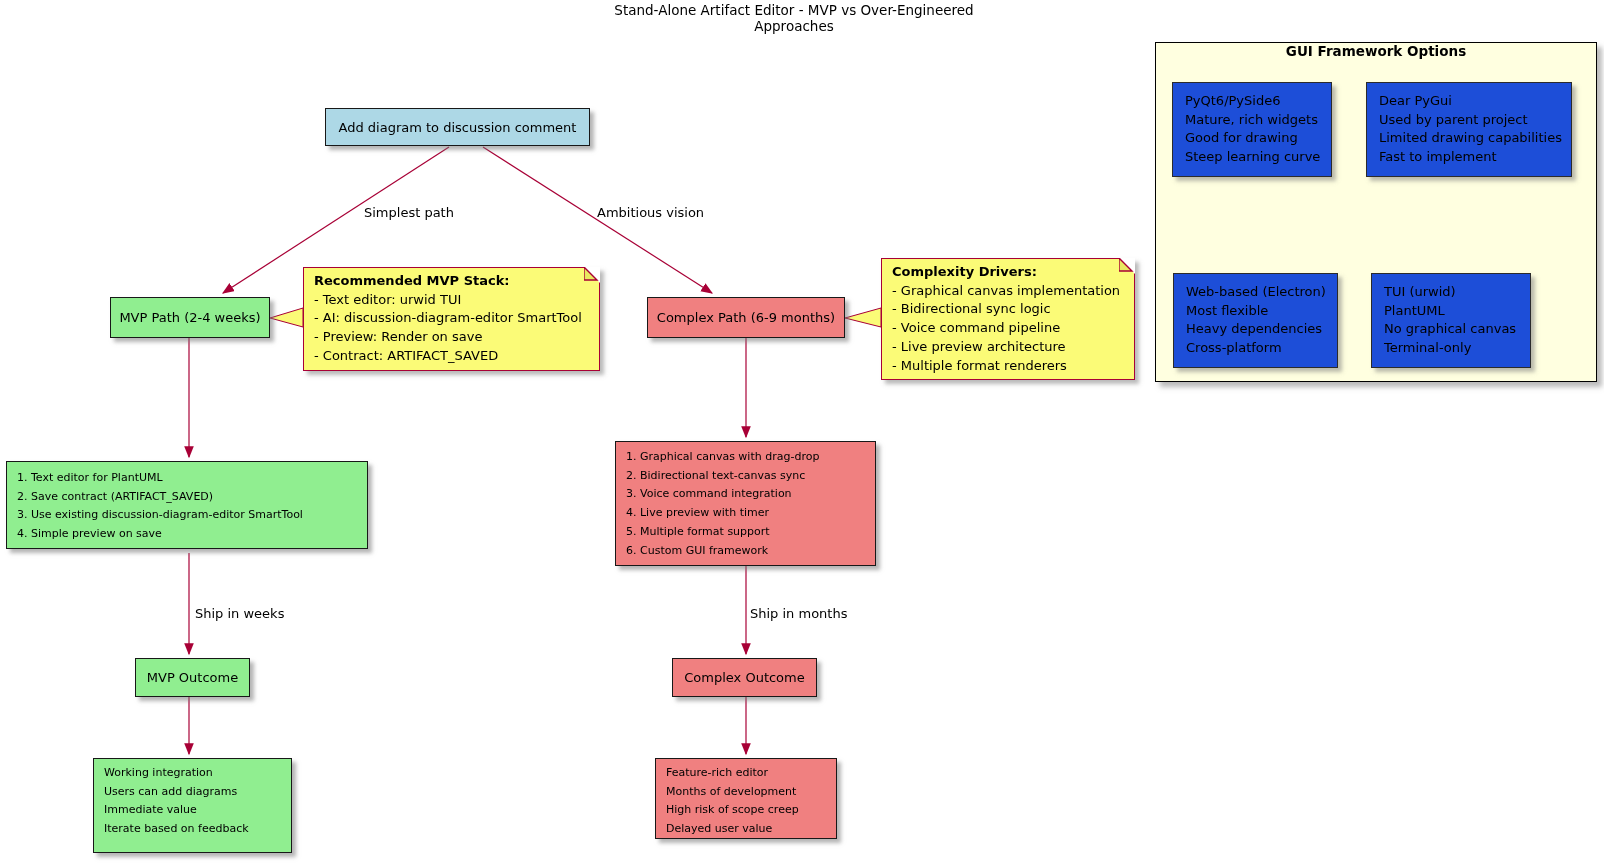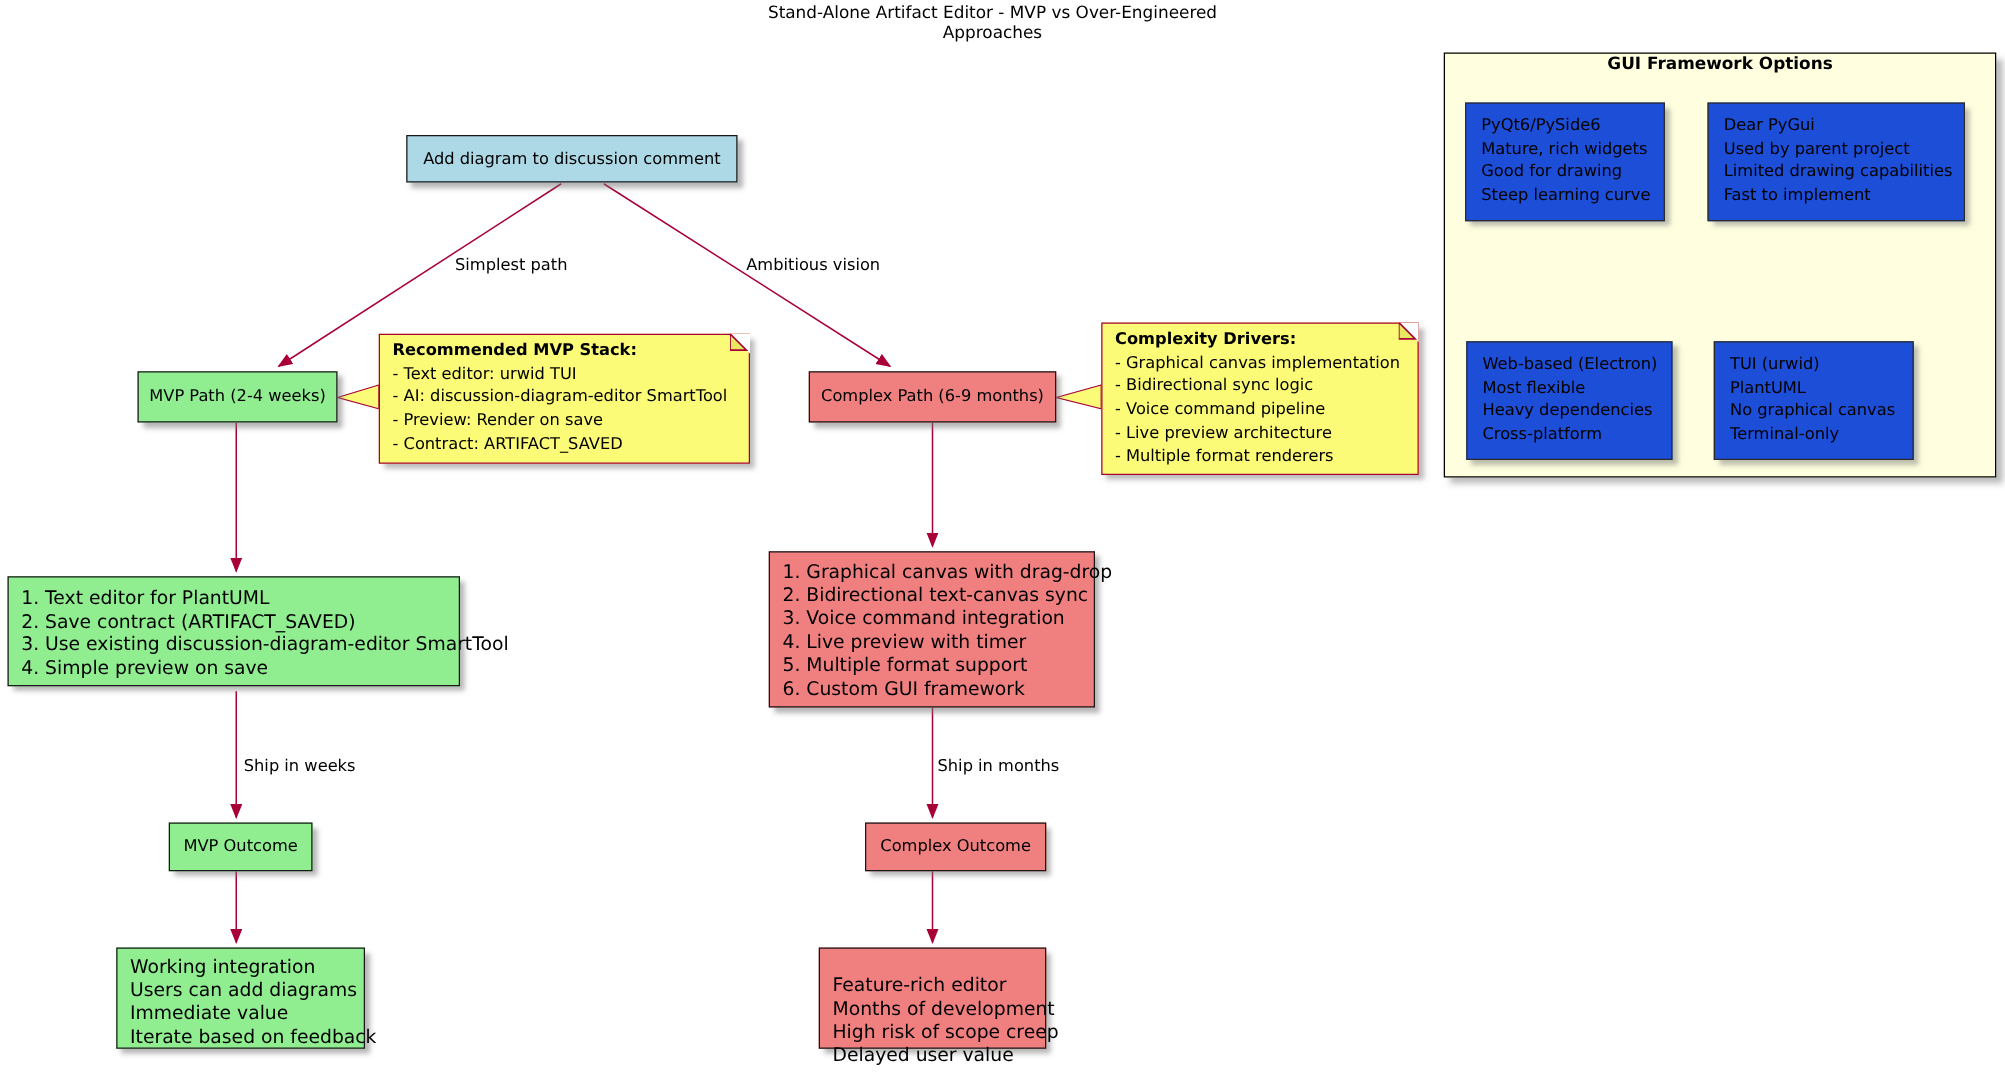--- a/index.html
+++ b/index.html
@@ -16,21 +16,21 @@
     display: flex; align-items: center; justify-content: center;
     font-size: 13px; text-align: center;
     box-shadow: 4px 4px 4px rgba(120,120,120,0.55);
   }
   .node.blue  { background: #ADD8E6; }
   .node.green { background: #90EE90; }
   .node.red   { background: #F08080; }
 
   .listbox {
     position: absolute; border: 1.6px solid #181818;
-    font-size: 15px; line-height: 18.7px;
+    font-size: 11px; line-height: 18.7px;
     box-shadow: 4px 4px 4px rgba(120,120,120,0.55);
   }
   .listbox div { white-space: nowrap; }
   .listbox.green { background: #90EE90; padding: 7px 0 0 10px; }
   .listbox.red   { background: #F08080; padding: 6px 0 0 10px; }
 
   .note {
     position: absolute; background: #FBFB77; border: 1.4px solid #A80036;
     font-size: 13px; line-height: 18.7px; padding: 4px 10px 0 10px;
     box-shadow: 4px 4px 4px rgba(120,120,120,0.5);
@@ -136,31 +136,31 @@
     <div>2. Bidirectional text-canvas sync</div>
     <div>3. Voice command integration</div>
     <div>4. Live preview with timer</div>
     <div>5. Multiple format support</div>
     <div>6. Custom GUI framework</div>
   </div>
 
   <div class="node green" style="left:135px; top:658px; width:115px; height:39px;">
     <span>MVP Outcome</span>
   </div>
-  <div class="node red" style="left:692px; top:658px; width:145px; height:39px;">
+  <div class="node red" style="left:672px; top:658px; width:145px; height:39px;">
     <span>Complex Outcome</span>
   </div>
 
-  <div class="listbox green" style="left:93px; top:758px; width:199px; height:81px; padding-top:5px;">
+  <div class="listbox green" style="left:93px; top:758px; width:199px; height:95px; padding-top:5px;">
     <div>Working integration</div>
     <div>Users can add diagrams</div>
     <div>Immediate value</div>
     <div>Iterate based on feedback</div>
   </div>
-  <div class="listbox red" style="left:655px; top:758px; width:182px; height:81px; padding-top:20px;">
+  <div class="listbox red" style="left:655px; top:758px; width:182px; height:81px; padding-top:5px;">
     <div>Feature-rich editor</div>
     <div>Months of development</div>
     <div>High risk of scope creep</div>
     <div>Delayed user value</div>
   </div>
 
   <div class="panel" style="left:1155px; top:42px; width:442px; height:340px;">
     <div class="panel-title">GUI Framework Options</div>
 
     <div class="fw" style="left:16px; top:39px; width:160px; height:95px;">

